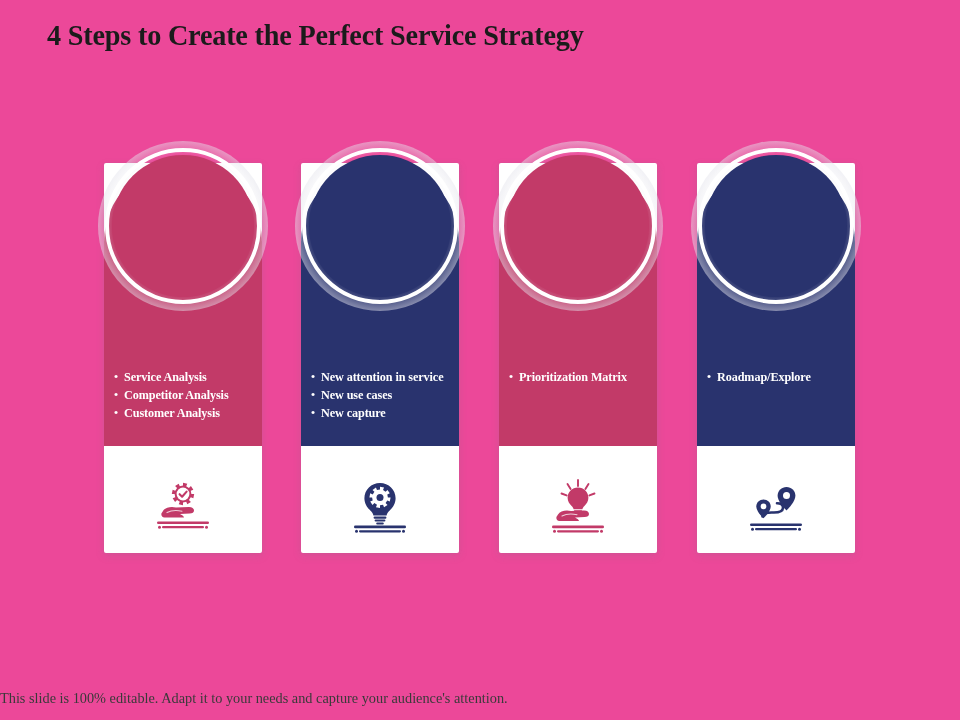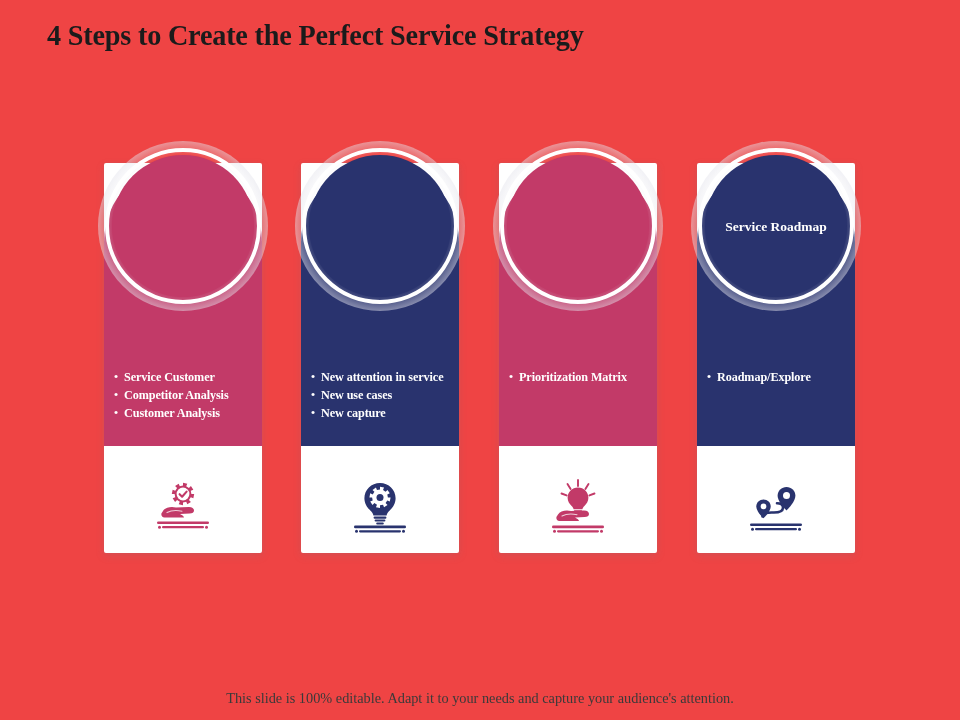--- a/index.html
+++ b/index.html
@@ -14,21 +14,21 @@
     overflow: hidden;
     position: relative;
   }
 
   
   #slide {
     position: absolute;
     left: 0; top: 0;
     width: 960px;
     height: 720px;
-    background: #ef4444;
+    background: #ec4899;
   }
 
   
   #slide-title {
     position: absolute;
     left: 47px;
     top: 18px;
     font-family: "Liberation Serif", serif;
     font-weight: bold;
     font-size: 30px;
@@ -180,41 +180,41 @@
     justify-content: center;
   }
   .icon-wrap svg { display: block; }
 
   
   #footer-note {
     position: absolute;
     left: 0;
     top: 690px;
     width: 960px;
-    text-align: center;
+    text-align: left;
     font-family: "Liberation Serif", serif;
     font-size: 14.3px;
     color: #3a3a3a;
   }
 </style>
 </head>
 <body>
 
 <div id="slide">
 
   <div id="slide-title">4 Steps to Create the Perfect Service Strategy</div>
 
   <div id="cards">
       <div class="card" style="left: 104px;">
         <div class="card-base"></div>
         <div class="card-body" style="background: rgb(194, 58, 104);">
           <div class="bullets">
             <div class="bullet-row">
               <span class="bullet-dot">•</span>
-              <span class="bullet-text">Service Customer</span>
+              <span class="bullet-text">Service Analysis</span>
             </div>
             <div class="bullet-row">
               <span class="bullet-dot">•</span>
               <span class="bullet-text">Competitor Analysis</span>
             </div>
             <div class="bullet-row">
               <span class="bullet-dot">•</span>
               <span class="bullet-text">Customer Analysis</span>
             </div>
           </div>
@@ -310,21 +310,20 @@
           <div class="bullets">
             <div class="bullet-row">
               <span class="bullet-dot">•</span>
               <span class="bullet-text">Roadmap/Explore</span>
             </div>
           </div>
         </div>
         <div class="circle-halo"></div>
         <div class="circle-ring"></div>
         <div class="circle-head" style="background: rgb(41, 51, 110);"></div>
-        <div class="circle-label">Service Roadmap</div>
         <div class="icon-wrap">
           <svg width="64" height="58" viewBox="0 0 64 58" fill="none">
             <path d="M18.5,38.5 C18.5,34 24,34.5 30,34.5 C36,34.5 39,33.2 39,29.5 C39,26.2 36,25.3 33,25.3" stroke="#29336e" stroke-width="2.6" fill="none" stroke-linecap="round" stroke-linejoin="round"></path>
             <path d="M42.5,9 C37.6,9 33.6,12.9 33.6,17.7 C33.6,24 42.5,32.4 42.5,32.4 C42.5,32.4 51.4,24 51.4,17.7 C51.4,12.9 47.4,9 42.5,9 Z" fill="#29336e"></path>
             <circle cx="42.5" cy="17.6" r="3.5" fill="#ffffff"></circle>
             <path d="M19.5,21.5 C15.5,21.5 12.3,24.6 12.3,28.5 C12.3,33.6 19.5,40.3 19.5,40.3 C19.5,40.3 26.7,33.6 26.7,28.5 C26.7,24.6 23.5,21.5 19.5,21.5 Z" fill="#29336e"></path>
             <circle cx="19.5" cy="28.4" r="2.8" fill="#ffffff"></circle>
             <rect x="6" y="45.5" width="52" height="2.6" rx="1.3" fill="#29336e"></rect>
             <rect x="11" y="50.1" width="42" height="2.2" rx="1.1" fill="#29336e"></rect>
             <circle cx="8.5" cy="51.2" r="1.5" fill="#29336e"></circle>

